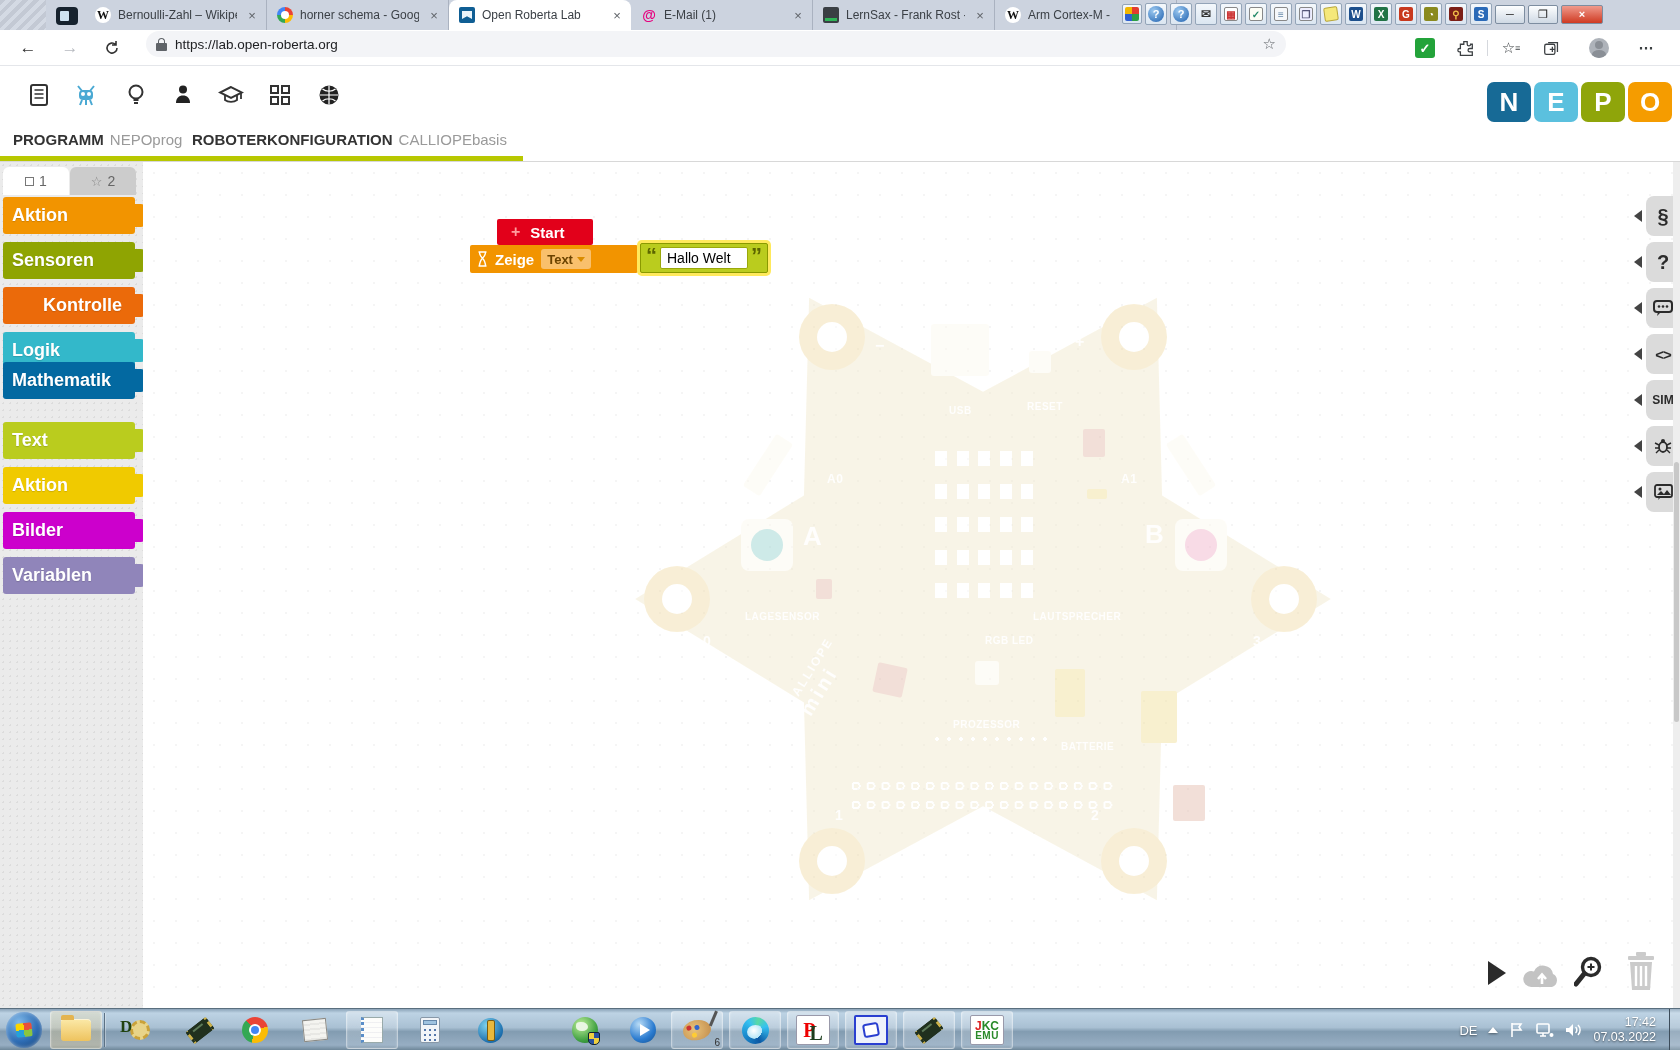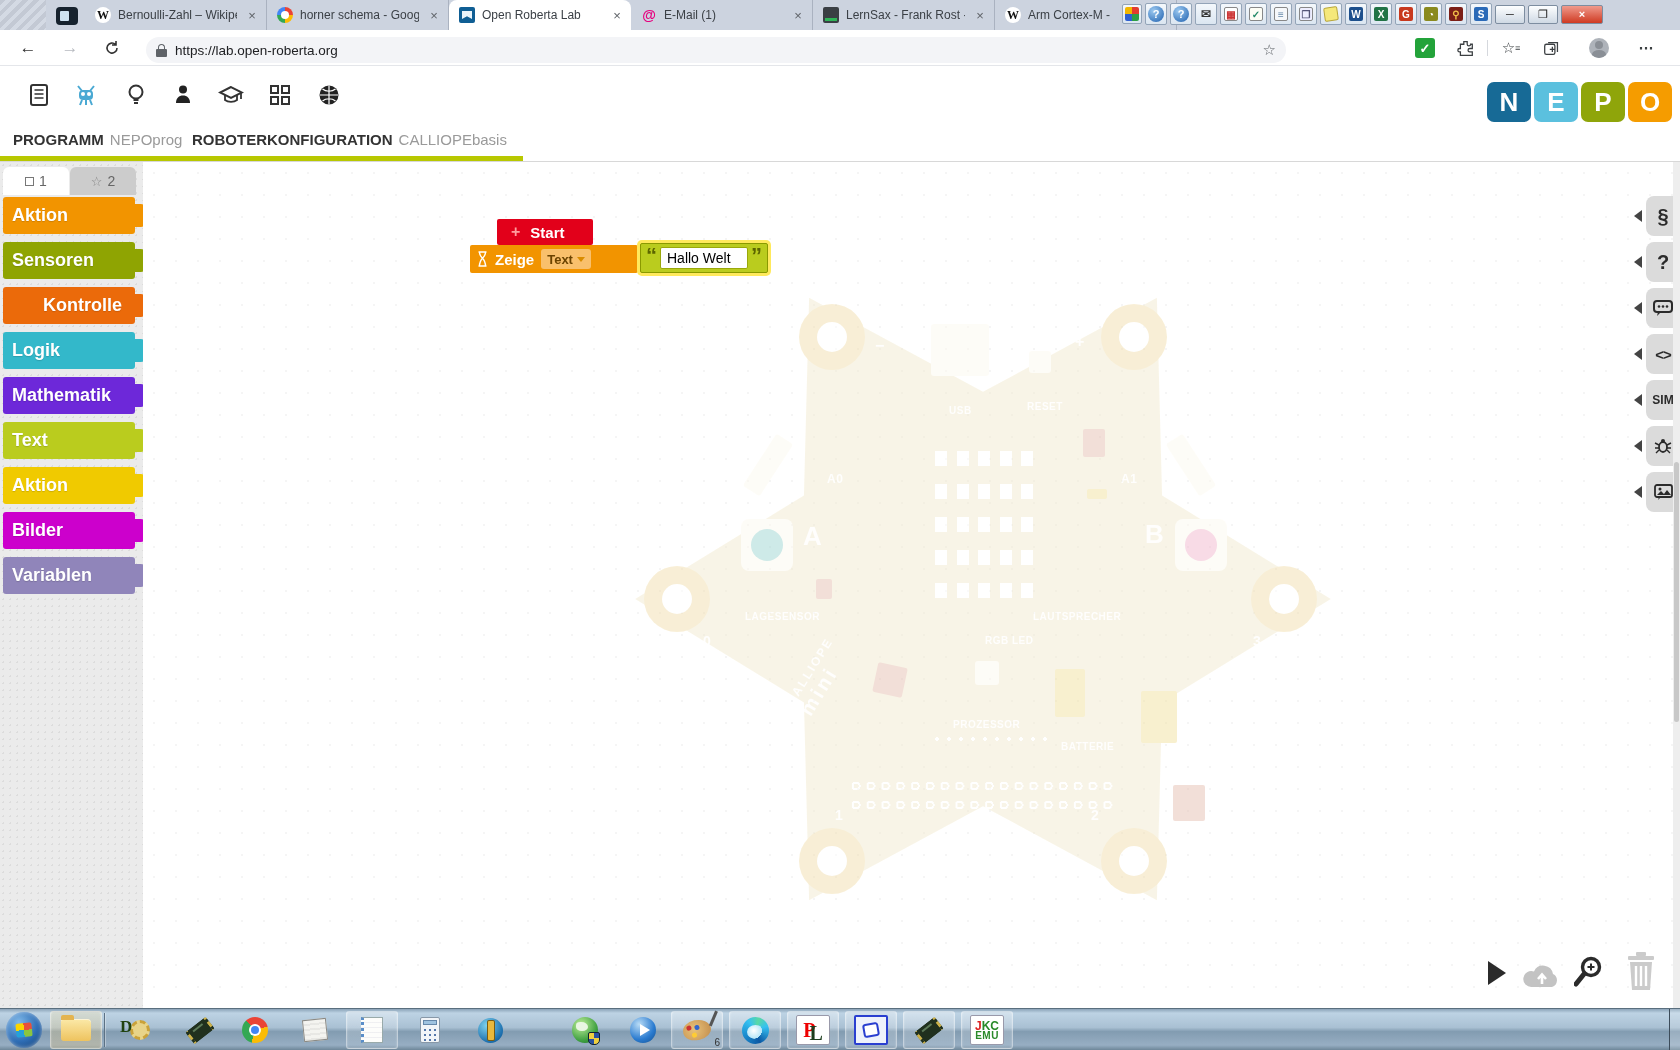--- a/index.html
+++ b/index.html
@@ -40,21 +40,21 @@
   .quad{width:14px;height:14px;background:conic-gradient(#e23b2e 0 90deg,#2d9e46 90deg 180deg,#2f5fd0 180deg 270deg,#f2b600 270deg 360deg);border-radius:2px;}
   .qmark{width:16px;height:16px;border-radius:50%;background:radial-gradient(circle at 35% 30%,#9cc9f0,#1d5fae);color:#fff;font-size:11px;font-weight:bold;display:flex;align-items:center;justify-content:center;}
   .winbtn{width:30px;height:19px;border:1px solid #7d8da0;border-radius:2px;background:linear-gradient(#fdfeff,#cfd9e4);
     display:flex;align-items:center;justify-content:center;font-size:11px;color:#222;flex:none;}
   .winbtn.close{background:linear-gradient(#f09a8c,#cf3a22);color:#fff;font-weight:bold;width:42px;}
 
   
   .addrbar{position:absolute;left:0;top:30px;width:1680px;height:36px;background:#fff;border-bottom:1px solid #e4e6ea;}
   .navbtn{position:absolute;top:6px;width:24px;height:24px;display:flex;align-items:center;justify-content:center;font-size:17px;color:#333;}
   .navbtn.dis{color:#b6b9bf;}
-  .urlbox{position:absolute;left:146px;top:7px;width:1140px;height:26px;border-radius:14px;background:#f3f4f7;
+  .urlbox{position:absolute;left:146px;top:1px;width:1140px;height:26px;border-radius:14px;background:#f3f4f7;
     display:flex;align-items:center;padding:0 10px;gap:8px;}
   .urlbox .lock{width:11px;height:13px;flex:none;position:relative;}
   .lock i{position:absolute;left:0;bottom:0;width:11px;height:8px;background:#5f6368;border-radius:1px;}
   .lock u{position:absolute;left:2px;top:0;width:7px;height:7px;border:1.5px solid #5f6368;border-bottom:none;border-radius:4px 4px 0 0;}
   .urltxt{font-size:13.5px;color:#202124;}
   .staradd{margin-left:auto;color:#5f6368;font-size:15px;}
   .addr-ic{position:absolute;top:8px;width:22px;height:20px;display:flex;align-items:center;justify-content:center;color:#3c4043;font-size:15px;}
   .extcheck{background:#23a33a;border-radius:3px;color:#fff;font-size:13px;font-weight:bold;width:20px;height:20px;display:flex;align-items:center;justify-content:center;}
   .avatar{width:20px;height:20px;border-radius:50%;background:#aeb3ba;position:relative;overflow:hidden;}
   .avatar i{position:absolute;left:6px;top:3px;width:8px;height:8px;border-radius:50%;background:#8a8f96;}
@@ -421,21 +421,21 @@
   </div>
 <div class="cat" style="top: 242px; background: rgb(143, 164, 2);">
     <span>Sensoren</span>
   </div>
 <div class="cat" style="top: 287px; background: rgb(235, 106, 10); padding-left: 40px;">
     <span>Kontrolle</span>
   </div>
 <div class="cat" style="top: 332px; background: rgb(51, 184, 202);">
     <span>Logik</span>
   </div>
-<div class="cat" style="top: 377px; background: #6d28d9;">
+<div class="cat" style="top: 362px; background: #0369a1;">
     <span>Mathematik</span>
   </div>
 <div class="cat" style="top: 422px; background: rgb(186, 204, 30);">
     <span>Text</span>
   </div>
 <div class="cat" style="top: 467px; background: rgb(240, 202, 0);">
     <span>Aktion</span>
   </div>
 <div class="cat" style="top: 512px; background: rgb(204, 0, 204);">
     <span>Bilder</span>
@@ -715,14 +715,34 @@
         <i></i>
       </span>
     </div>
   <div class="tkbtn" style="left:961px;">
     <span class="jkcbox">
       <span class="r1"><b>J</b><i>KC</i></span>
       <span class="r2">EMU</span>
     </span>
   </div>
 
+  <div class="tray" style="right:24px;">
+    <span class="de">DE</span>
+    <span class="up"></span>
+    <svg width="16" height="16" viewBox="0 0 16 16">
+        <path d="M3 1v14M3 2h9l-2 3 2 3H3" fill="none" stroke="#fff" stroke-width="1.6"></path>
+      </svg>
+    <svg width="18" height="15" viewBox="0 0 18 15">
+        <rect x="1" y="1" width="12" height="9" rx="1" fill="none" stroke="#fff" stroke-width="1.6"></rect>
+        <path d="M4 13h6M7 10v3" stroke="#fff" stroke-width="1.6"></path>
+        <circle cx="15.5" cy="12" r="2" fill="#fff"></circle>
+      </svg>
+    <svg width="17" height="16" viewBox="0 0 17 16">
+        <path d="M1 6h3l4-4v12l-4-4H1z" fill="#fff"></path>
+        <path d="M10.5 5a4 4 0 0 1 0 6M13 3a7 7 0 0 1 0 10" fill="none" stroke="#fff" stroke-width="1.5"></path>
+      </svg>
+    <span class="clock">
+      <span>17:42</span><br>
+      <span>07.03.2022</span>
+    </span>
+  </div>
   <div class="showdesk"></div>
 </div>
 
 </body></html>

